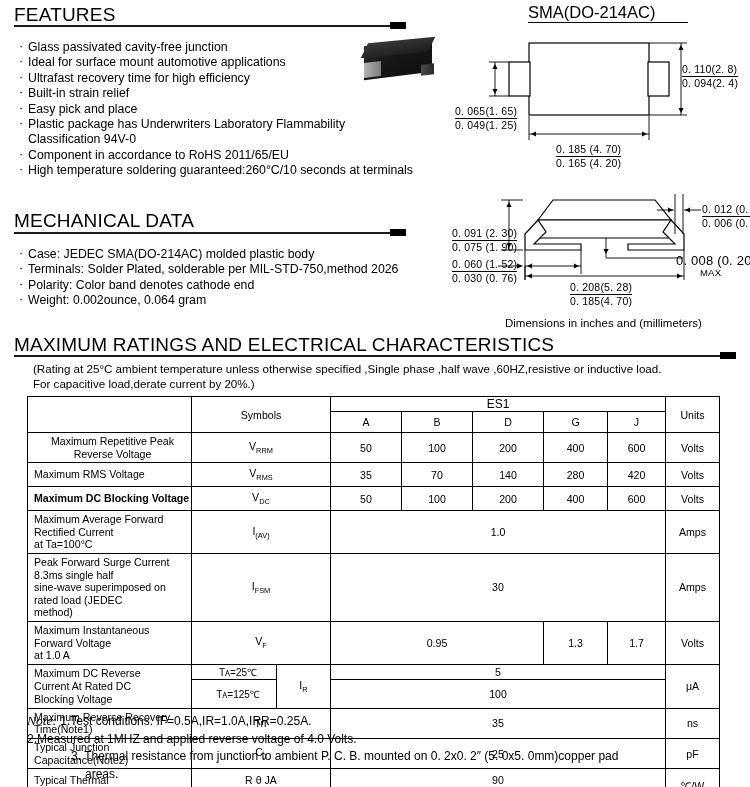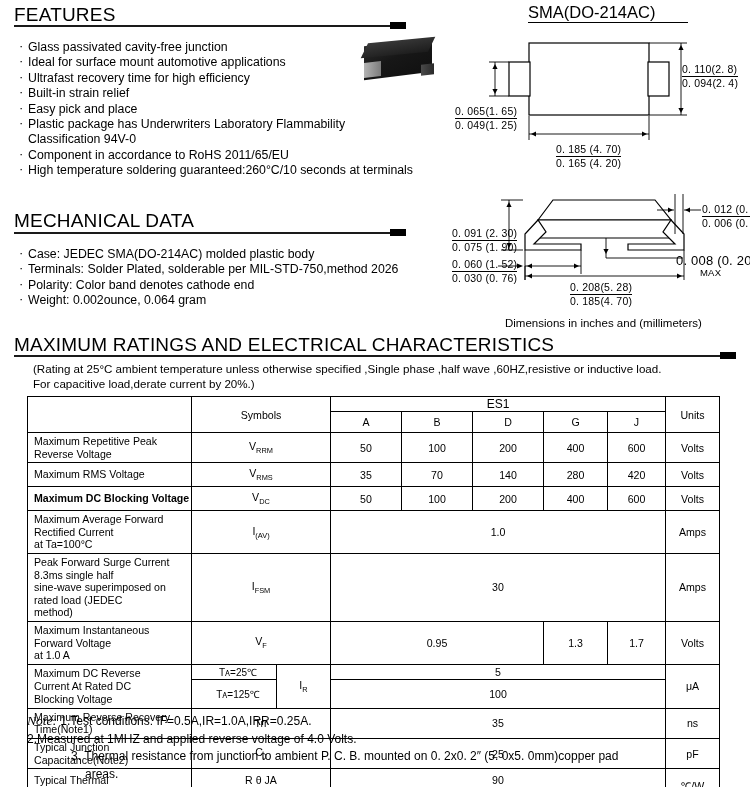--- a/index.html
+++ b/index.html
@@ -418,21 +418,21 @@
 
     <tr>
       <td style="height:20px;">A</td>
       <td>B</td>
       <td>D</td>
       <td>G</td>
       <td>J</td>
     </tr>
 
     <tr>
-      <td class="param" style="height:19px;">Maximum Repetitive Peak Reverse Voltage</td>
+      <td class="param" style="height:19px;text-align:center;">Maximum Repetitive Peak Reverse Voltage</td>
       <td colspan="2"><span class="sym"><span>V</span><sub>RRM</sub></span></td>
       <td>50</td>
       <td>100</td>
       <td>200</td>
       <td>400</td>
       <td>600</td>
       <td>Volts</td>
     </tr>
 
     <tr>

